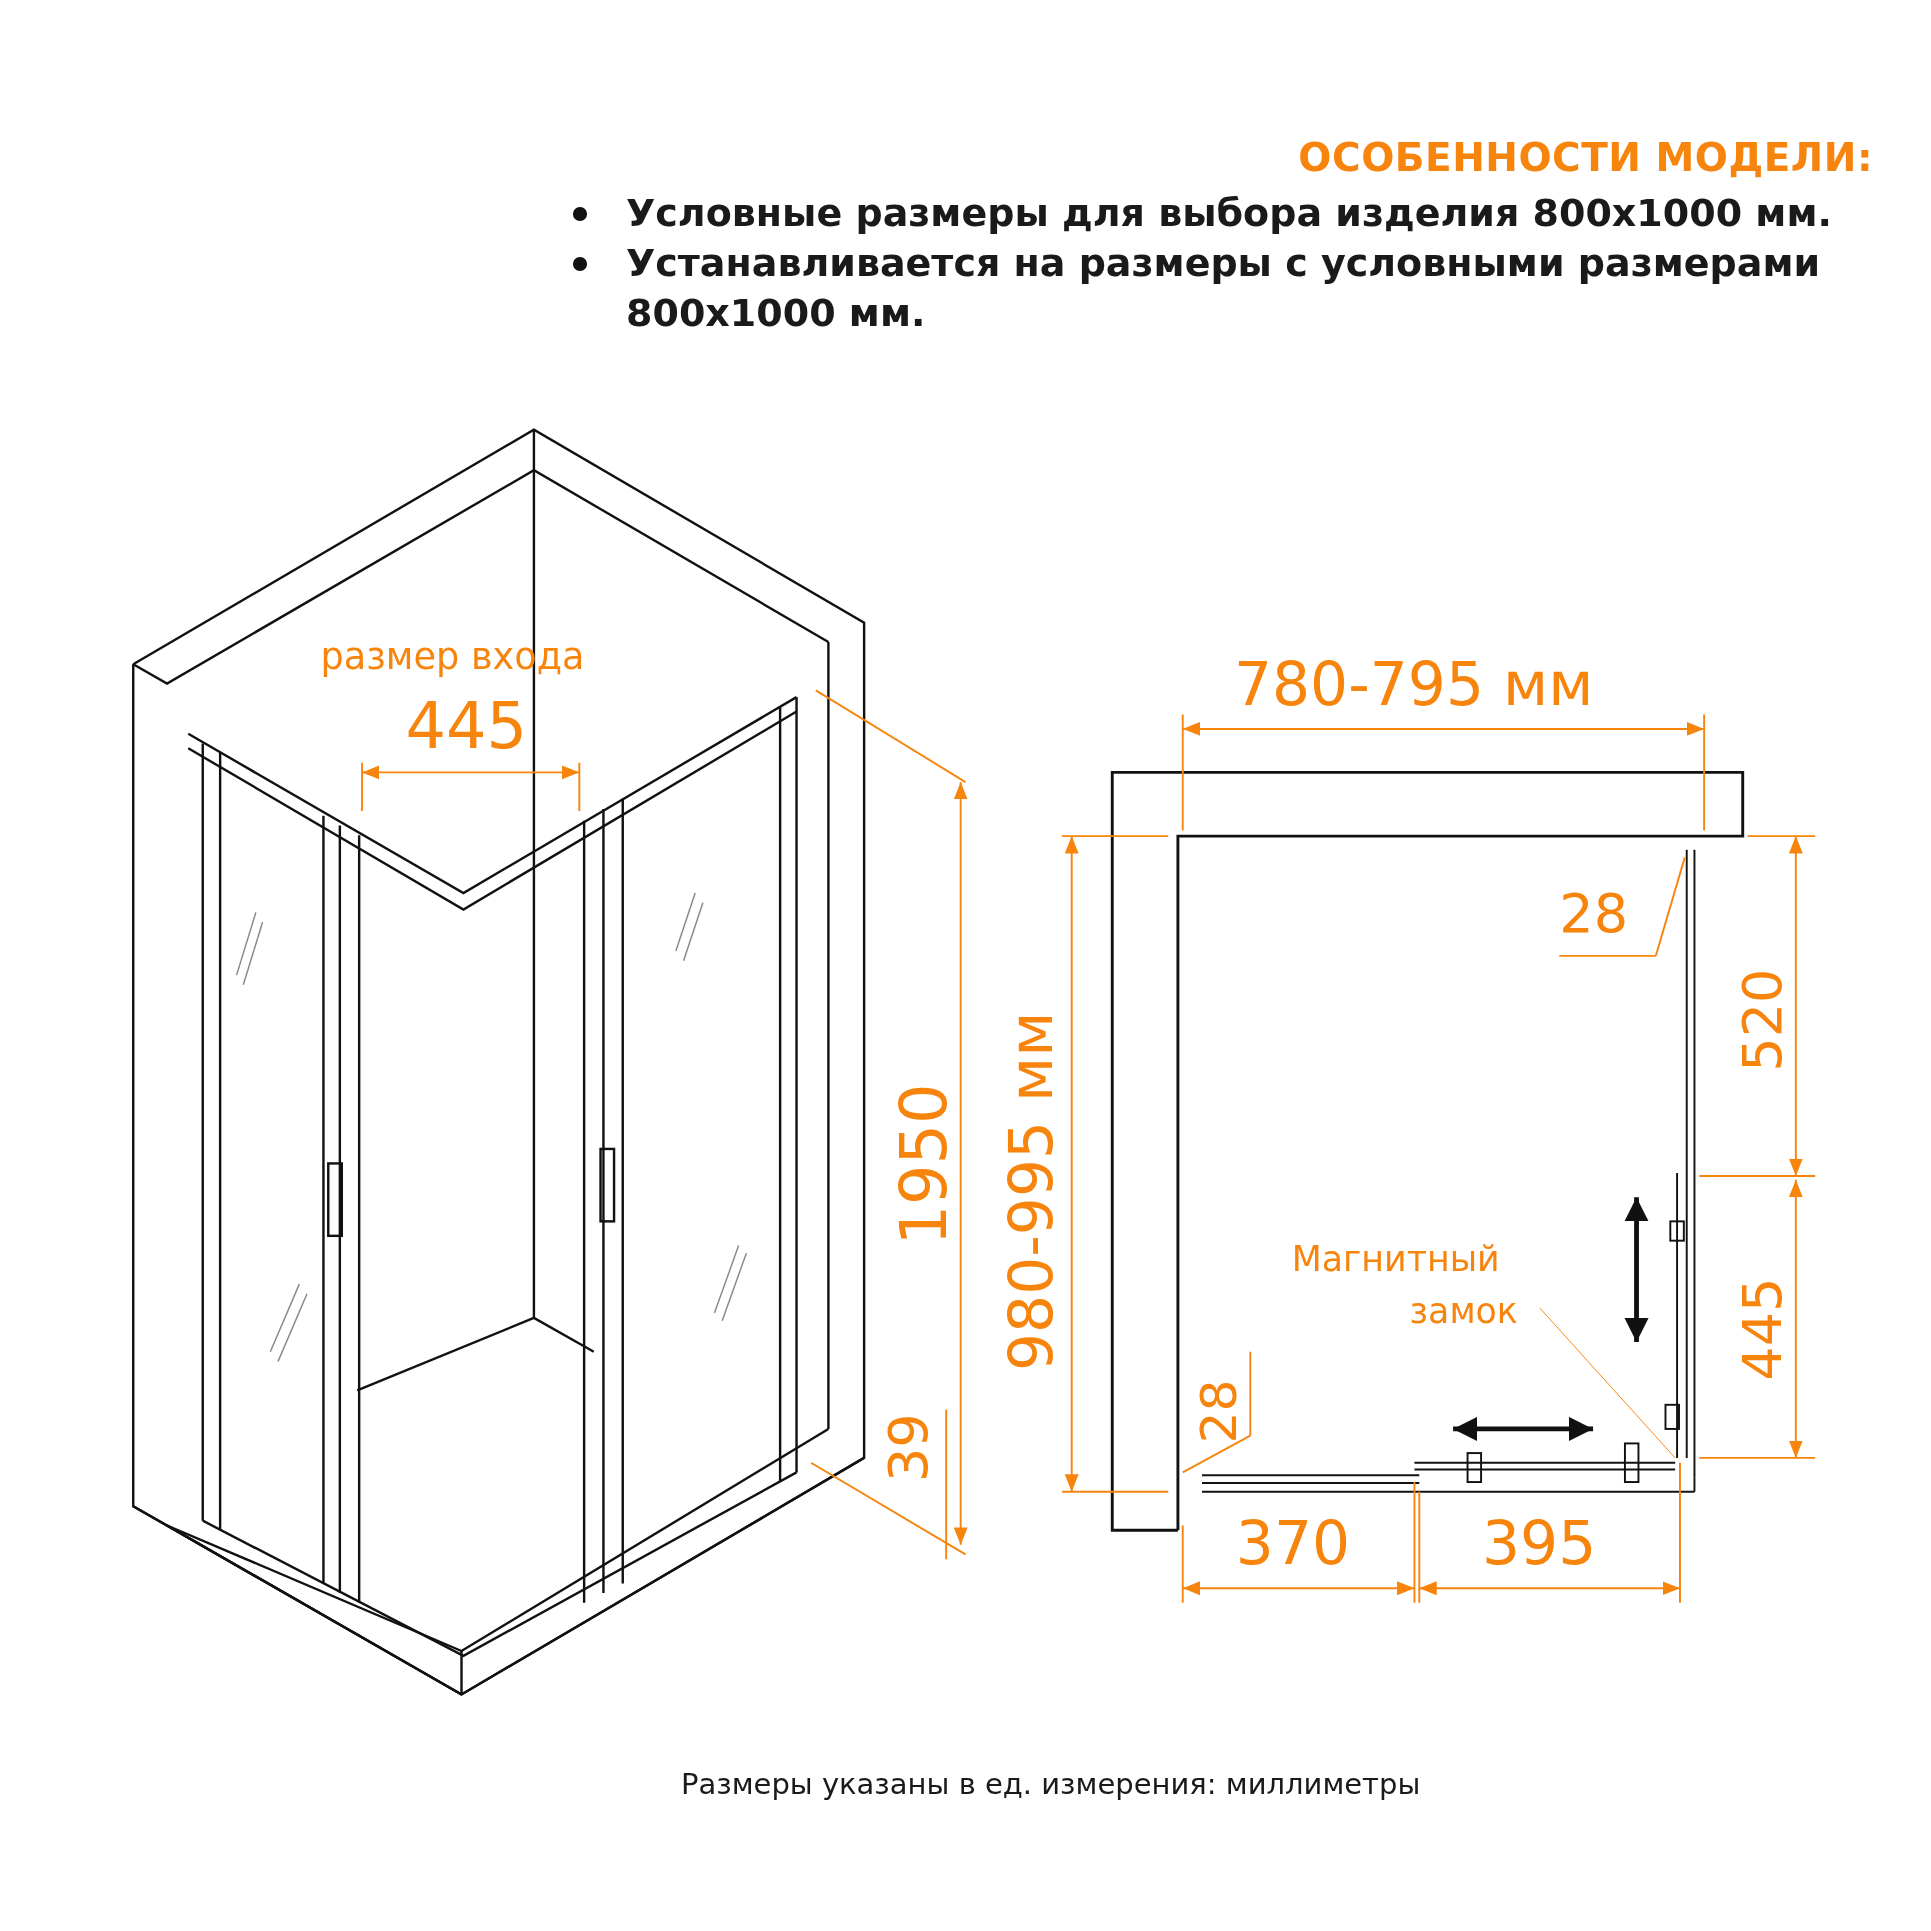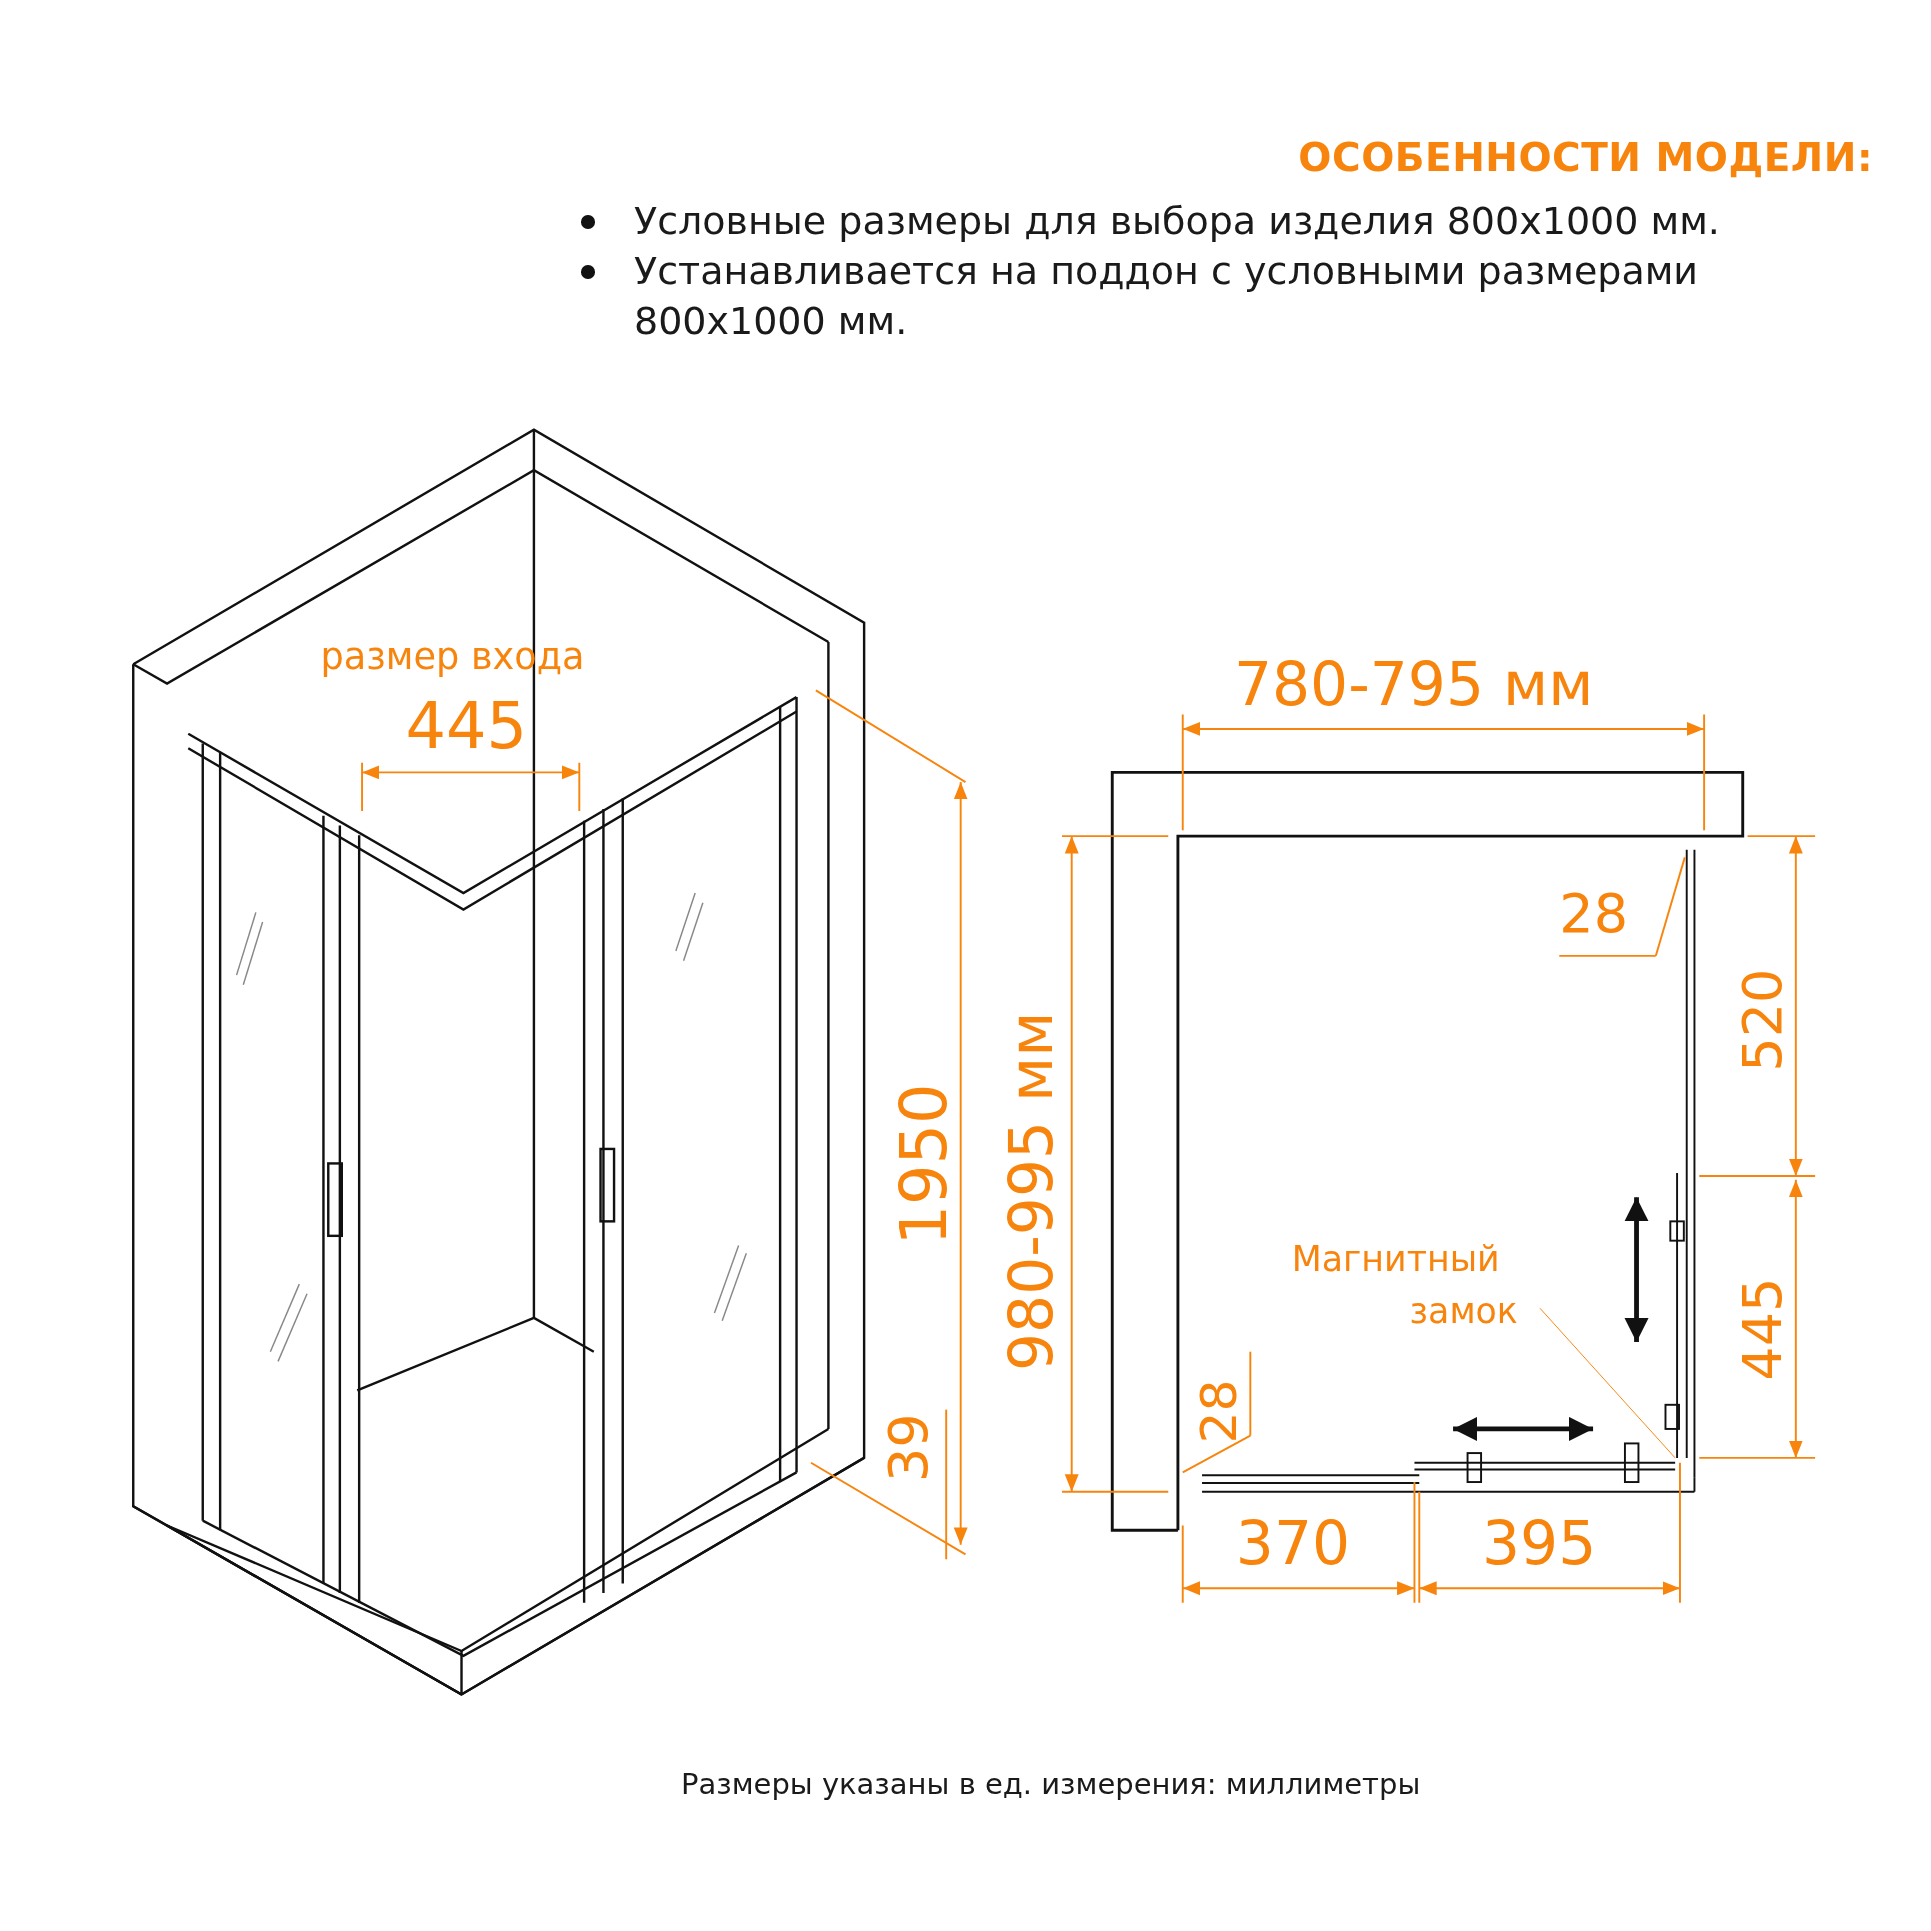--- a/index.html
+++ b/index.html
@@ -1,33 +1,33 @@
 <!DOCTYPE html>
 <html><head>
 <meta charset="utf-8">
 <style>
   html, body { margin:0; padding:0; background:#ffffff; }
   body { width:1931px; height:1931px; position:relative; overflow:hidden; font-family:"DejaVu Sans", sans-serif; }
   .features { position:absolute; left:560px; top:135px; width:1313px; }
   .features h2 { margin:0 0 7.7px 63px; color:#f7850d; font-size:39px; font-weight:bold; letter-spacing:0.5px;text-align:right; }
-  .features ul { margin:16px; padding:0 0 0 58px; list-style:none; }
+  .features ul { margin:8px; padding:0 0 0 58px; list-style:none;font-weight:bold; }
   .features li { position:relative; font-size:38px; line-height:50px; color:#1a1a1a; padding-left:0; }
   .features li .bullet { position:absolute; left:-53px; top:19.3px; width:13.5px; height:13.5px; border-radius:50%; background:#111; }
   .footer { position:absolute; left:681px; top:1767px; font-size:29px; color:#1a1a1a; }
   svg { position:absolute; left:0; top:0; }
   .lbl { fill:#f7850d; font-family:"DejaVu Sans", sans-serif; }
 </style>
 </head>
 <body>
 
 <div class="features">
   <h2>ОСОБЕННОСТИ МОДЕЛИ:</h2>
   <ul>
     <li><span class="bullet"></span><span>Условные размеры для выбора изделия 800x1000 мм.</span></li>
-    <li><span class="bullet"></span><span>Устанавливается на поддон с условными размерами 800x1000 мм.</span></li>
+    <li><span class="bullet"></span><span>Устанавливается на размеры с условными размерами 800x1000 мм.</span></li>
   </ul>
 </div>
 
 <svg width="1931" height="1931" viewBox="0 0 2000 2000">
   <defs>
     <marker id="arr" viewBox="0 0 10 10" refX="10" refY="5" markerWidth="9" markerHeight="9" orient="auto-start-reverse">
       <path d="M0,1 L10,5 L0,9 z" fill="#f7850d"></path>
     </marker>
     <marker id="barr" viewBox="0 0 10 10" refX="10" refY="5" markerWidth="5" markerHeight="5" orient="auto-start-reverse">
       <path d="M0,0 L10,5 L0,10 z" fill="#111"></path>

